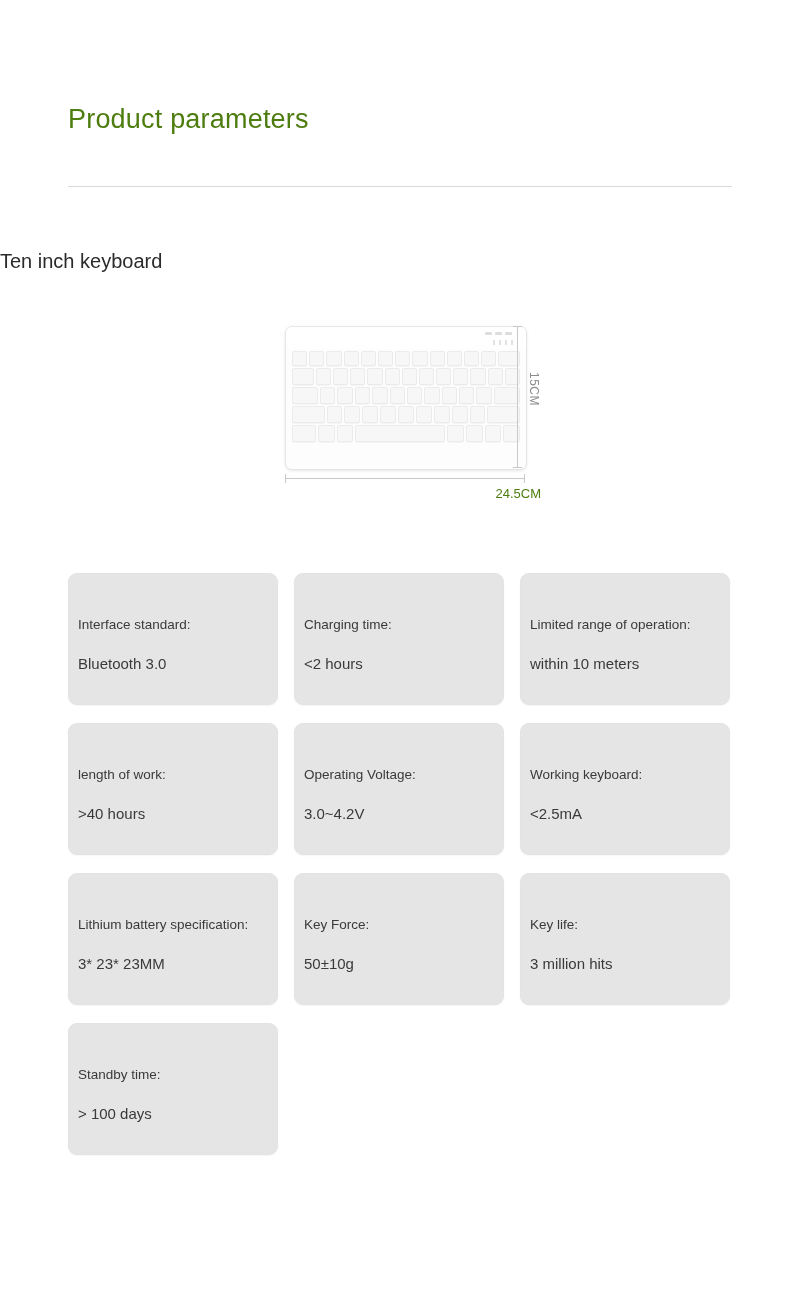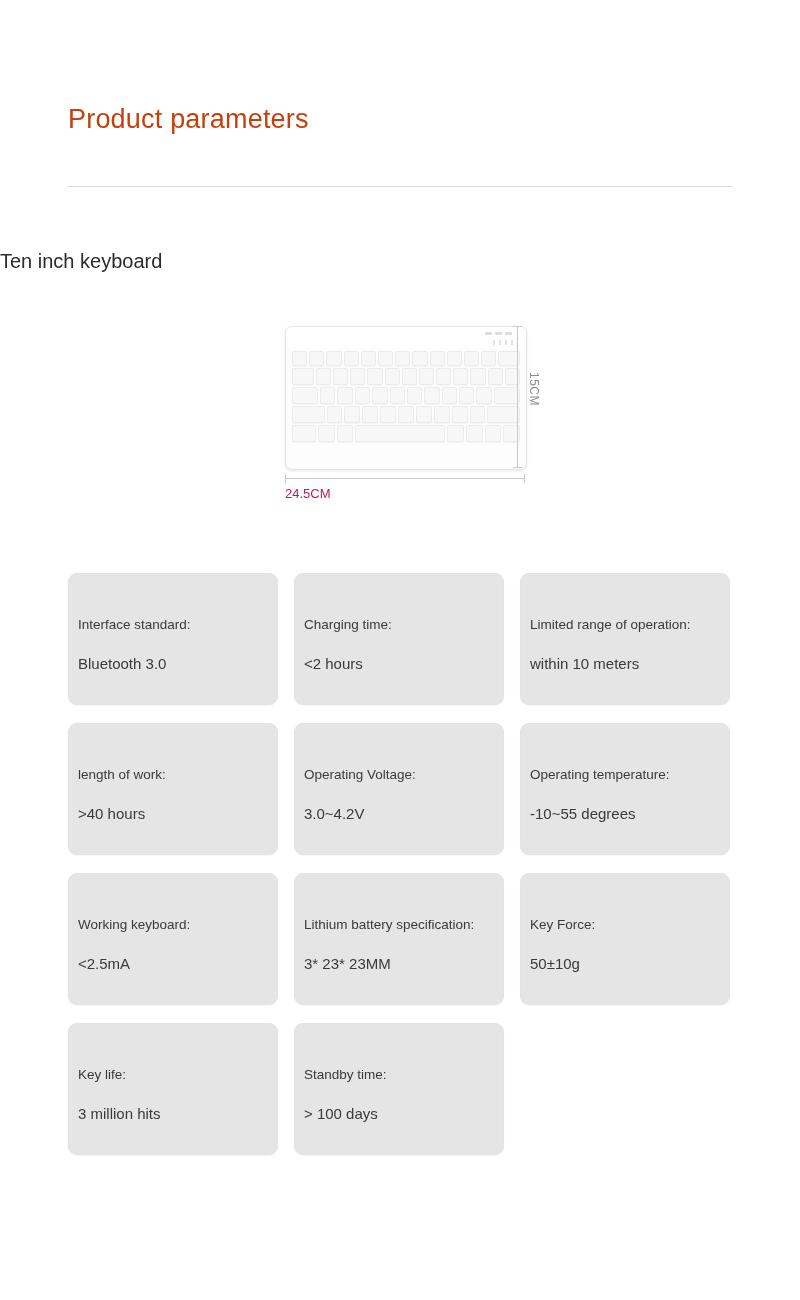--- a/index.html
+++ b/index.html
@@ -20,21 +20,21 @@
     height: 1300px;
     position: relative;
     box-sizing: border-box;
   }
   .page-title {
     position: absolute;
     left: 68px;
     top: 104px;
     font-size: 27px;
     font-weight: 400;
-    color: #c2410c;
+    color: #4d7c0f;
     letter-spacing: 0.2px;
   }
   .title-rule {
     position: absolute;
     left: 68px;
     top: 186px;
     width: 664px;
     height: 1px;
     background: #d9d9d9;
   }
@@ -168,26 +168,26 @@
     position: absolute;
     top: -4px;
     width: 1px;
     height: 9px;
     background: #c9c9c9;
   }
   .dim-h::before { left: 0; }
   .dim-h::after { right: 0; }
   .dim-h-label {
     position: absolute;
-    left: 20px;
+    left: 36px;
     top: 168px;
     width: 240px;
-    text-align: left;
+    text-align: right;
     font-size: 13px;
-    color: #be185d;
+    color: #4d7c0f;
   }
 
   
   .spec-grid {
     position: absolute;
     left: 68px;
     top: 573px;
     width: 664px;
     display: flex;
     flex-wrap: wrap;
@@ -331,24 +331,20 @@
     </div>
     <div class="spec-card">
       <div class="spec-label">length of work:</div>
       <div class="spec-value">&gt;40 hours</div>
     </div>
     <div class="spec-card">
       <div class="spec-label">Operating Voltage:</div>
       <div class="spec-value">3.0~4.2V</div>
     </div>
     <div class="spec-card">
-      <div class="spec-label">Operating temperature:</div>
-      <div class="spec-value">-10~55 degrees</div>
-    </div>
-    <div class="spec-card">
       <div class="spec-label">Working keyboard:</div>
       <div class="spec-value">&lt;2.5mA</div>
     </div>
     <div class="spec-card">
       <div class="spec-label">Lithium battery specification:</div>
       <div class="spec-value">3* 23* 23MM</div>
     </div>
     <div class="spec-card">
       <div class="spec-label">Key Force:</div>
       <div class="spec-value">50±10g</div>

